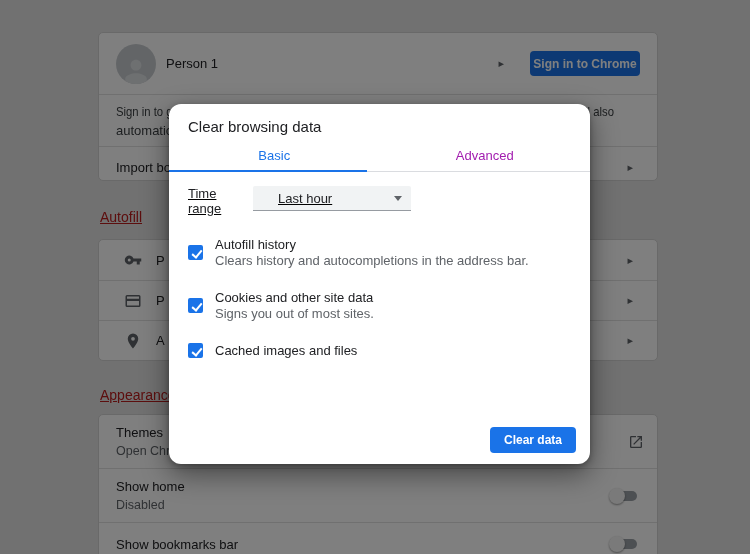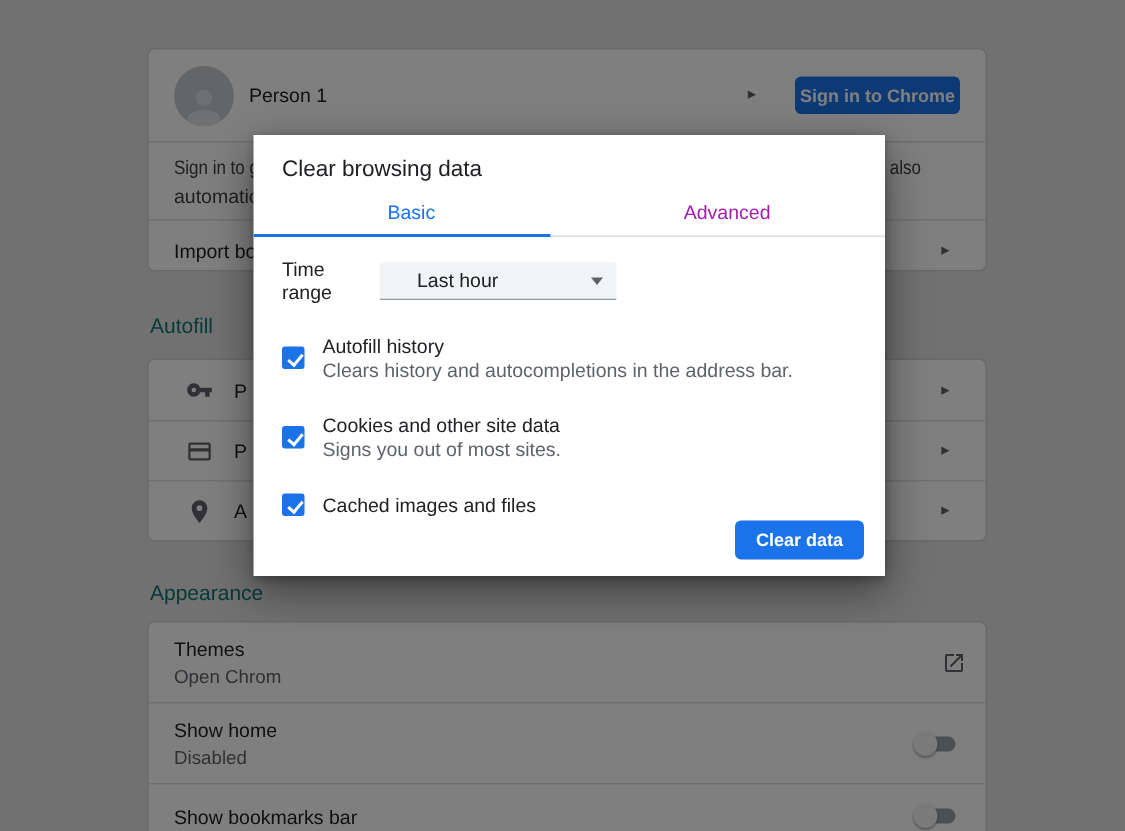--- a/index.html
+++ b/index.html
@@ -3,21 +3,21 @@
 <meta charset="utf-8">
 <style>
   * { margin:0; padding:0; box-sizing:border-box; }
   body { background:#4a4a4a; font-family:"Liberation Sans", sans-serif; }
   .stage { position:relative; width:750px; height:554px; overflow:hidden; background:#e2e2e2; }
 
   
   .page { position:absolute; inset:0;margin-top:22px; }
   .card { position:absolute; left:98px; width:560px; background:#ffffff; border:1px solid #d2d2d2; border-radius:5px; overflow:hidden; }
   .divider { height:1px; background:#e0e0e0; }
-  .section-header { position:absolute; left:100px; font-size:14px; font-weight:500; color:#0f766e; }
+  .section-header { position:absolute; left:100px; font-size:14px; font-weight:500; color:#b91c1c;text-decoration:underline; }
 
   
   #card1 { top:10px; height:149px; }
   .person-row { height:61px; display:flex; align-items:center; padding:0 17px; }
   .avatar { width:40px; height:40px; border-radius:50%; background:#c7cbcf; display:flex; align-items:flex-end; justify-content:center; overflow:hidden; flex:0 0 auto; }
   .avatar svg { width:30px; height:30px; fill:#dde0e3; }
   .person-name { margin-left:10px; font-size:13px; color:#202124; }
   .chev { font-size:11px; color:#5f6368; line-height:1; }
   .person-row .chev { margin-left:auto; margin-right:26px; }
   .signin-btn { width:110px; height:25px; background:#1a73e8; color:#ffffff; font-size:12px; font-weight:700; border:none; border-radius:4px; font-family:inherit; }
@@ -49,29 +49,29 @@
   .toggle { position:absolute; right:18px; top:50%; margin-top:-8px; width:30px; height:16px; }
   .toggle .track { position:absolute; left:2px; top:3px; width:26px; height:10px; border-radius:5px; background:#9aa0a6; }
   .toggle .knob { position:absolute; left:0; top:0; width:16px; height:16px; border-radius:50%; background:#f4f4f4; box-shadow:0 1px 2px rgba(0,0,0,.4); }
   .one-line { padding:14px 18px 13px 17px; }
   .next-row-peek { position:absolute; left:399px; right:13px; top:156px; height:10px; background:#f8f9fa; border-radius:3px 3px 0 0; }
 
   
   .scrim { position:absolute; inset:0; background:rgba(0,0,0,0.5); }
 
   
-  .dialog { position:absolute; left:169px; top:90px; width:421px; height:294px; background:#ffffff; border-radius:0; box-shadow:0 10px 28px rgba(0,0,0,0.45), 0 2px 6px rgba(0,0,0,0.3); }
+  .dialog { position:absolute; left:169px; top:104px; width:421px; height:360px; background:#ffffff; border-radius:12px; box-shadow:0 10px 28px rgba(0,0,0,0.45), 0 2px 6px rgba(0,0,0,0.3); }
   .dlg-title { padding:14px 20px 0 19px; font-size:15px; color:#202124; }
   .tabs { position:relative; display:flex; margin-top:13px; height:24px; border-bottom:1px solid #dadce0; }
   .tab { flex:1; text-align:center; font-size:13px; font-weight:500; cursor:default; }
   .tab.active { color:#1a73e8; }
   .tab.inactive { color:#a21caf; }
   .tab-underline { position:absolute; left:0; bottom:-1px; width:47%; height:2px; background:#1a73e8; }
   .dlg-body { padding:0 19px; }
-  .time-row { margin-top:14px; display:flex; align-items:center; }
+  .time-row { margin-top:14px; display:flex; align-items:flex-start;text-decoration:underline; }
   .time-label { width:65px; font-size:13px; color:#202124; flex:0 0 auto; }
   .select { position:relative; width:158px; height:25px; background:#f1f3f4; border-bottom:1px solid #969ba1; border-radius:2px 2px 0 0; display:flex; align-items:center; padding:0 24px 0 25px; font-size:13px; color:#202124; }
   .caret { position:absolute; right:9px; top:10px; width:0; height:0; border-left:4px solid transparent; border-right:4px solid transparent; border-top:5px solid #5f6368; }
   .options { margin-top:21px; }
   .option { display:flex; align-items:center; margin-bottom:22px; }
   .cb { position:relative; width:15px; height:15px; border-radius:2px; margin:0 12px 0 0; flex:0 0 auto; border:2px solid #5f6368; background:#fff; }
   .cb.checked { background:#1a73e8; border-color:#1a73e8; }
   .cb.checked::after { content:""; position:absolute; left:4px; top:1px; width:4px; height:8px; border-right:2px solid #fff; border-bottom:2px solid #fff; transform:rotate(40deg); }
   .opt-title { font-size:13px; color:#202124; line-height:15px; }
   .opt-desc { font-size:13px; color:#5f6368; line-height:15px; margin-top:1px; }

